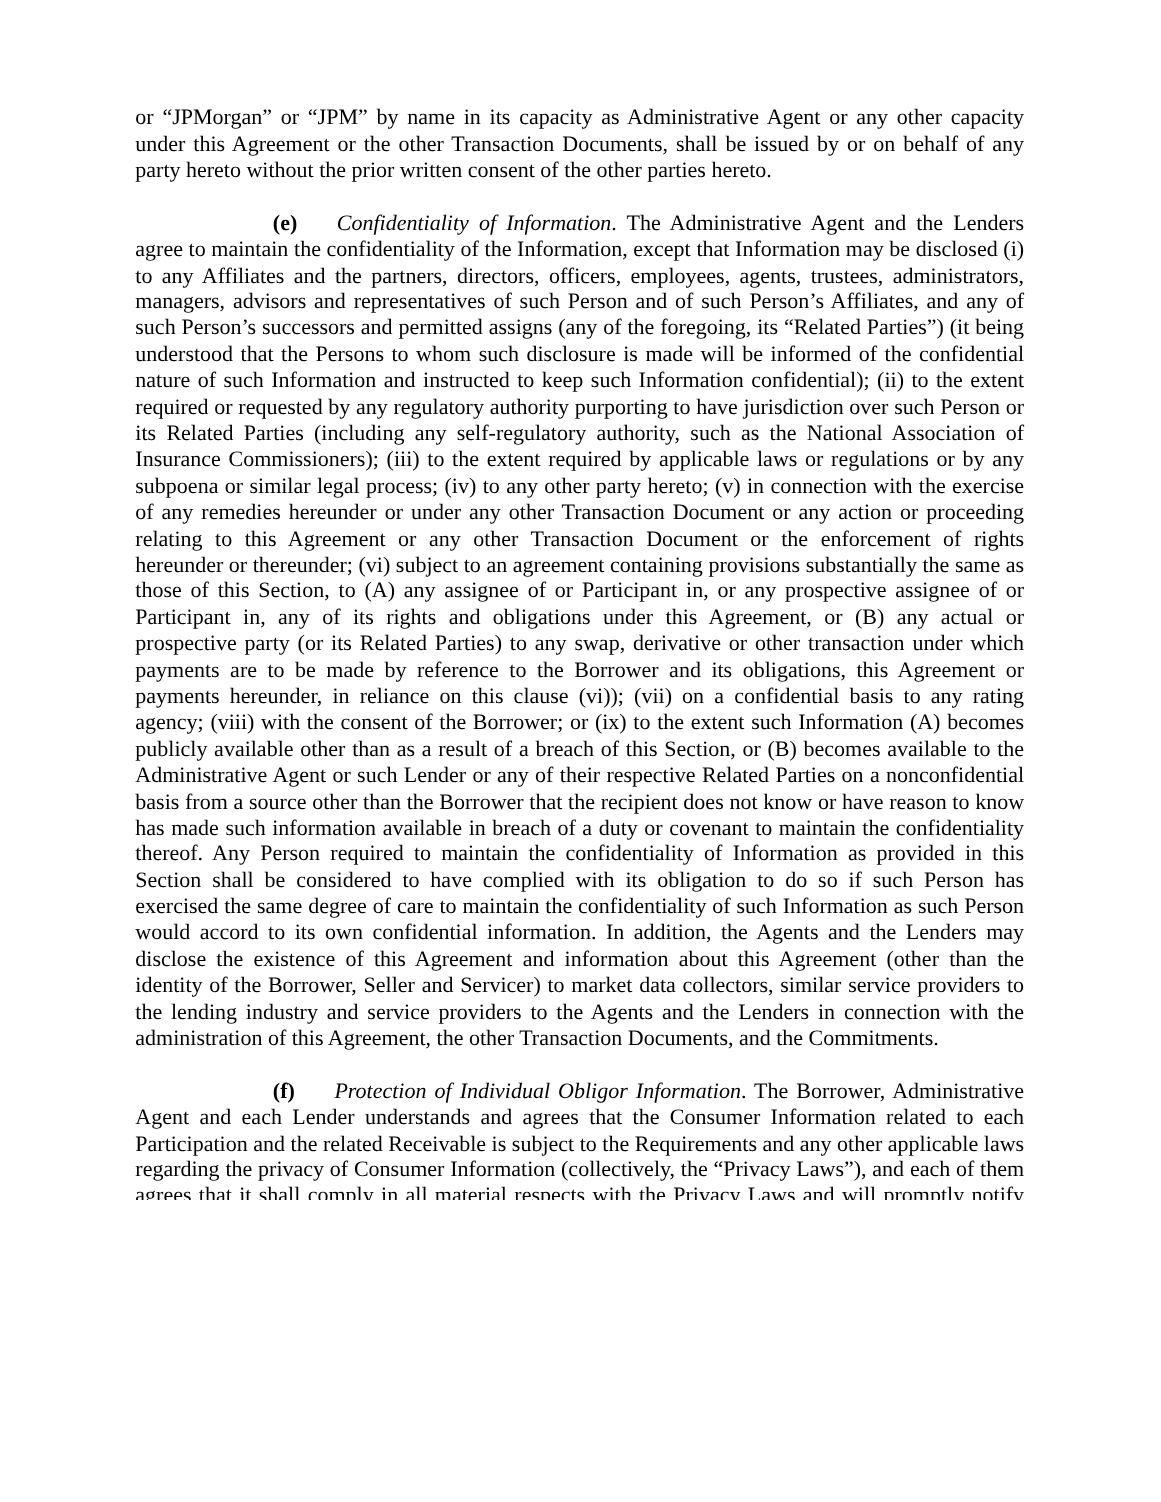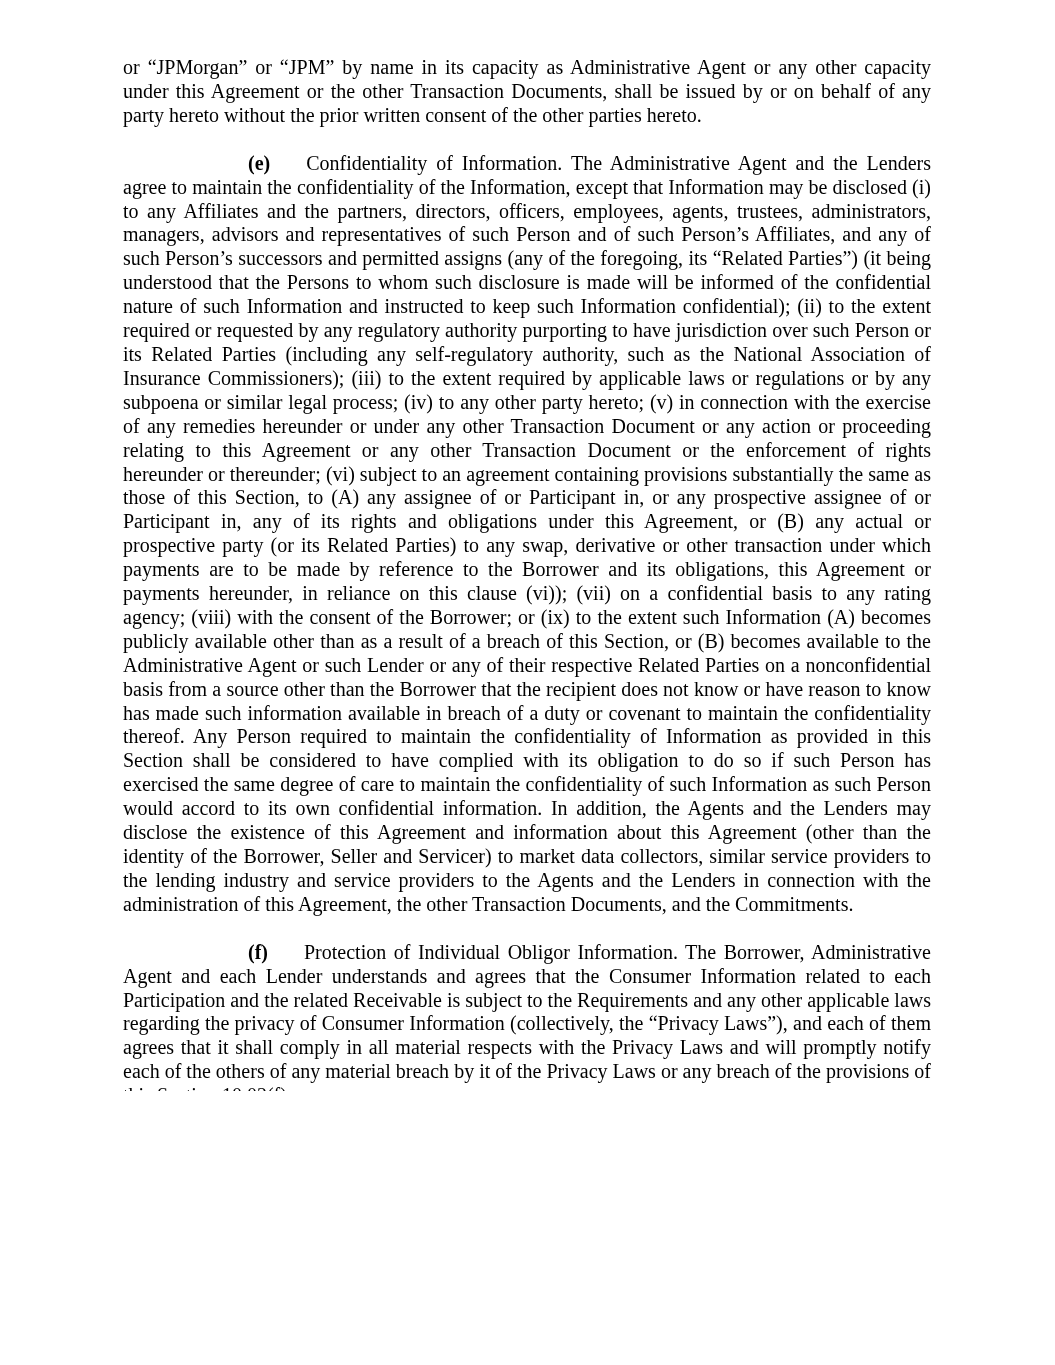--- a/index.html
+++ b/index.html
@@ -5,21 +5,21 @@
   html, body {
     margin: 0;
     padding: 0;
     background: #ffffff;
   }
   .page {
     position: relative;
     width: 1055px;
     height: 1091px;
     box-sizing: border-box;
-    padding: 56px 124px 0 123px;
+    padding: 96px 124px 0 123px;
     background: #ffffff;
     color: #000000;
     font-family: "Liberation Serif", "DejaVu Serif", serif;
     font-size: 20px;
     line-height: 23.9px;
     text-align: justify;
   }
   p.body-paragraph {
     margin: 0 0 24px 0;
   }
@@ -27,20 +27,21 @@
     text-indent: 125px;
   }
   .tab {
     display: inline-block;
     width: 36px;
   }
   .bold {
     font-weight: bold;
   }
   .italic {
+    font-style: italic;
   }
   .underline {
   }
   .page-number {
     position: absolute;
     left: 0;
     right: 0;
     top: 1240px;
     text-align: left;
     text-indent: 0;

